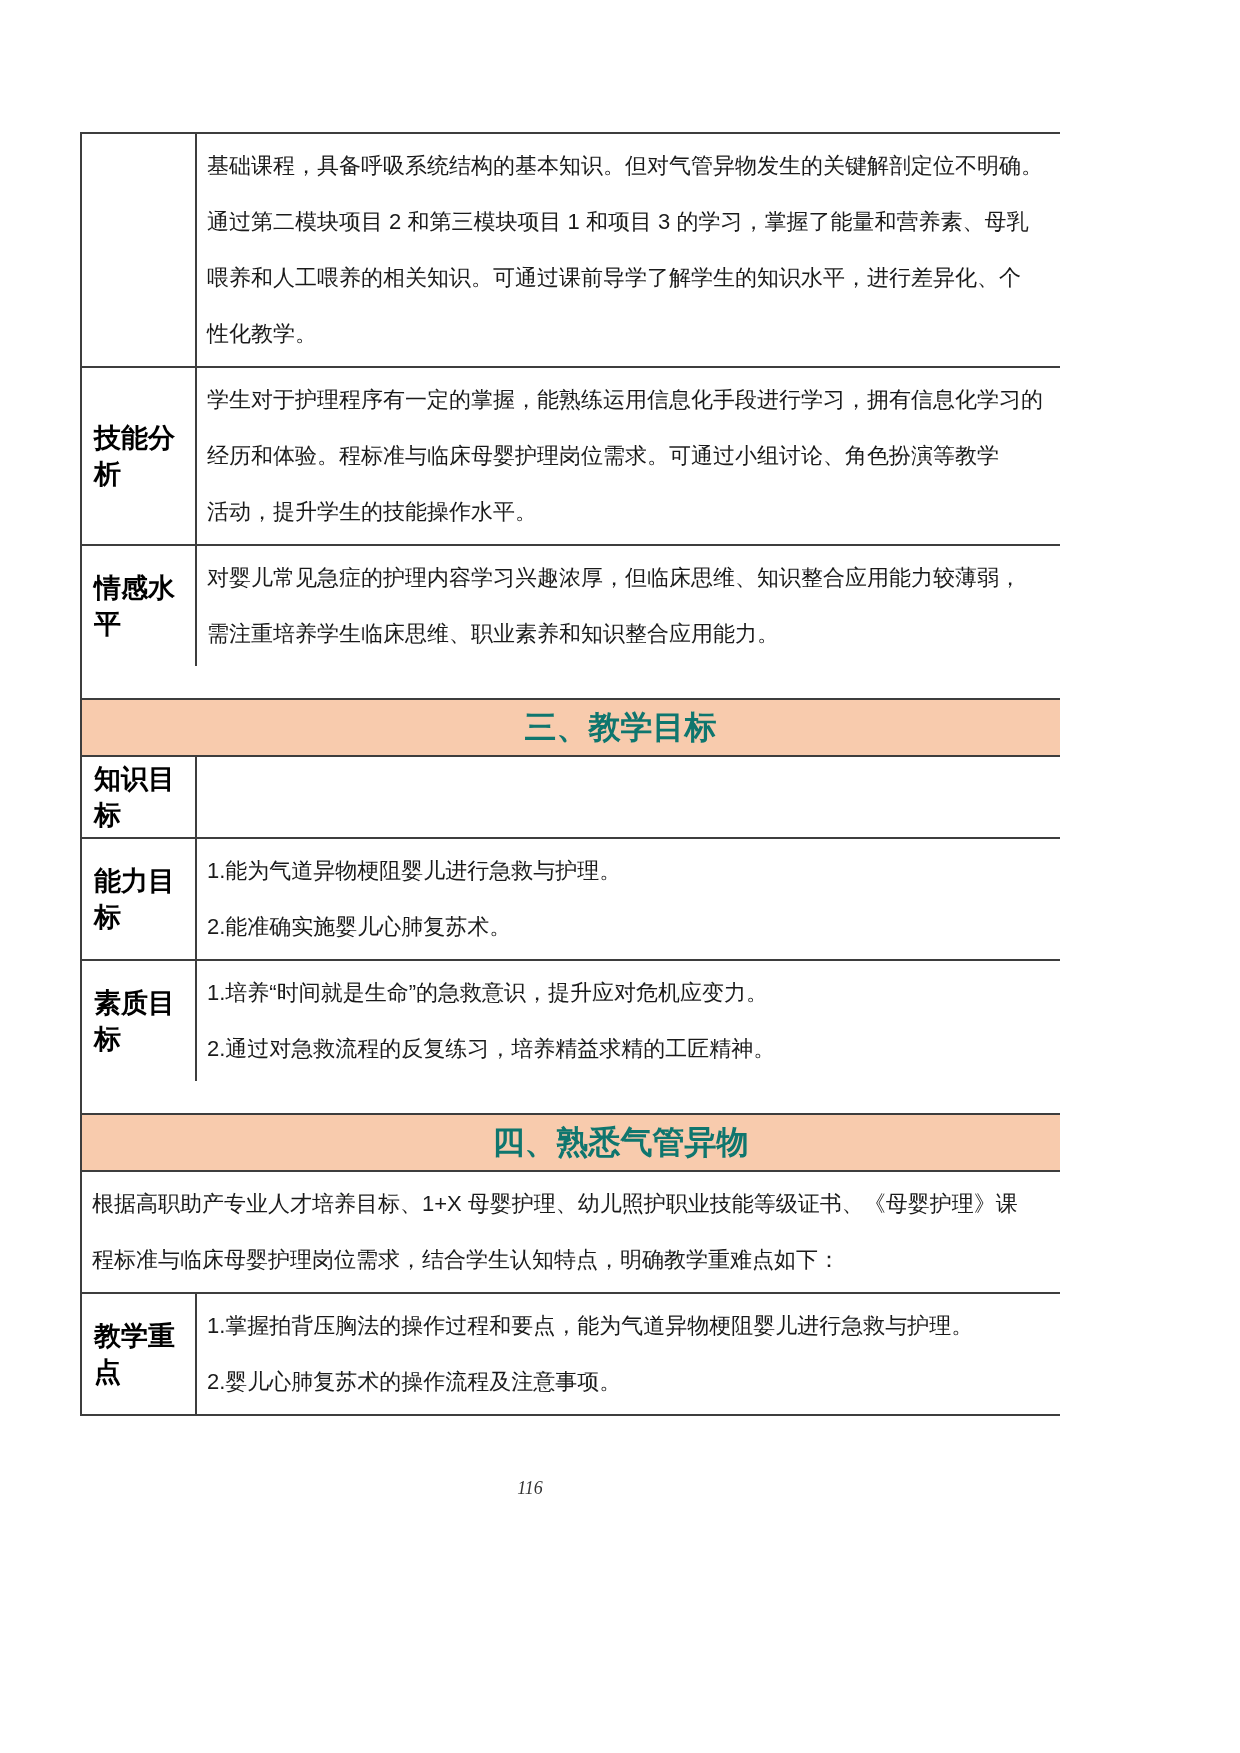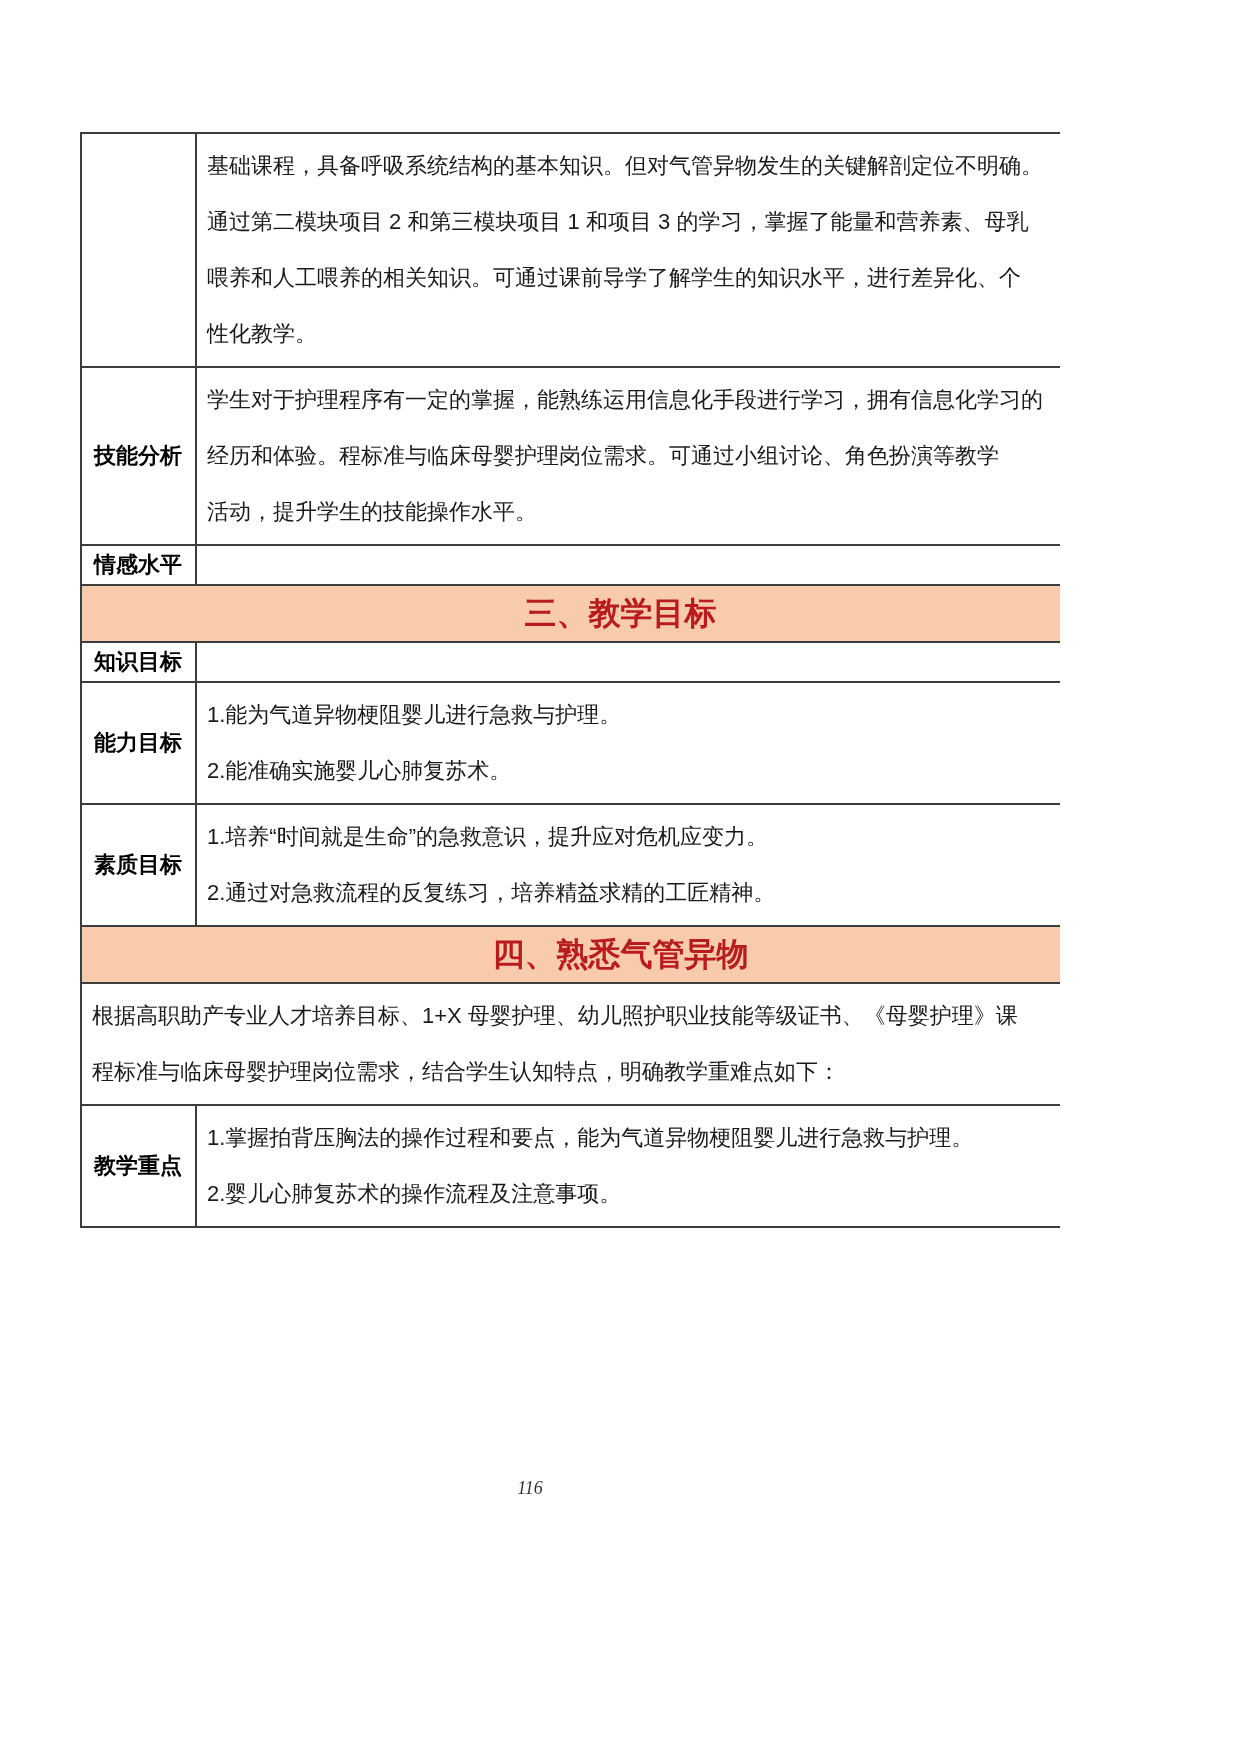--- a/index.html
+++ b/index.html
@@ -26,38 +26,39 @@
   .two-col {
     display: grid;
     grid-template-columns: 115px 1fr;
   }
   .label-cell {
     border-right: 2px solid #3d3d3d;
     display: flex;
     align-items: center;
     padding: 4px 6px 4px 12px;
     font-weight: bold;
-    font-size: 22px;
+    font-size: 27px;
     color: #000000;
   }
   .content-cell, .full-cell {
     padding: 4px 18px 4px 10px;
     font-size: 22px;
     line-height: 56px;
     white-space: pre-wrap;
     color: #1a1a1a;
   }
   .section-header {
     background: #F8CBAD;
     text-align: center;
     font-weight: bold;
     font-size: 32px;
     height: 57px;
     line-height: 55px;
-    color: #b91c1c;
+    color: #0f766e;
+    margin-top: 32px;
   }
   .page-number {
     position: absolute;
     top: 1478px;
     left: 0;
     width: 100%;
     text-align: center;
     font-family: "Liberation Serif", "DejaVu Serif", serif;
     font-size: 18px;
     color: #333333;
@@ -81,20 +82,22 @@
 
     <div class="row two-col">
       <div class="label-cell">技能分析</div>
       <div class="content-cell">学生对于护理程序有一定的掌握，能熟练运用信息化手段进行学习，拥有信息化学习的
 经历和体验。程标准与临床母婴护理岗位需求。可通过小组讨论、角色扮演等教学
 活动，提升学生的技能操作水平。</div>
     </div>
 
     <div class="row two-col">
       <div class="label-cell">情感水平</div>
+      <div class="content-cell">对婴儿常见急症的护理内容学习兴趣浓厚，但临床思维、知识整合应用能力较薄弱，
+需注重培养学生临床思维、职业素养和知识整合应用能力。</div>
     </div>
 
     <div class="row section-header">三、教学目标</div>
 
     <div class="row two-col">
       <div class="label-cell">知识目标</div>
     </div>
 
     <div class="row two-col">
       <div class="label-cell">能力目标</div>

